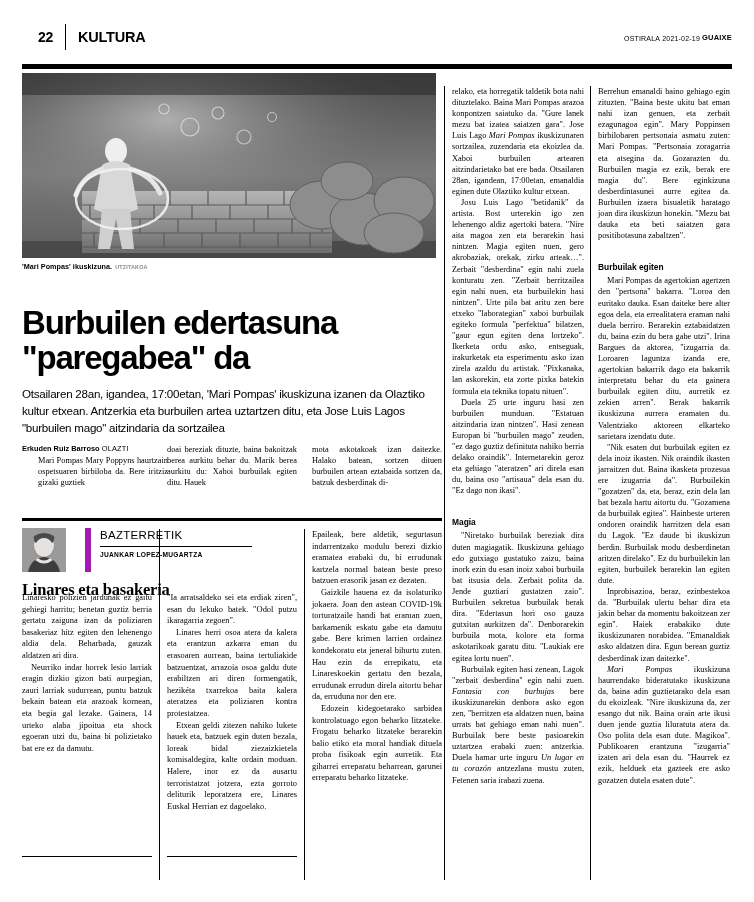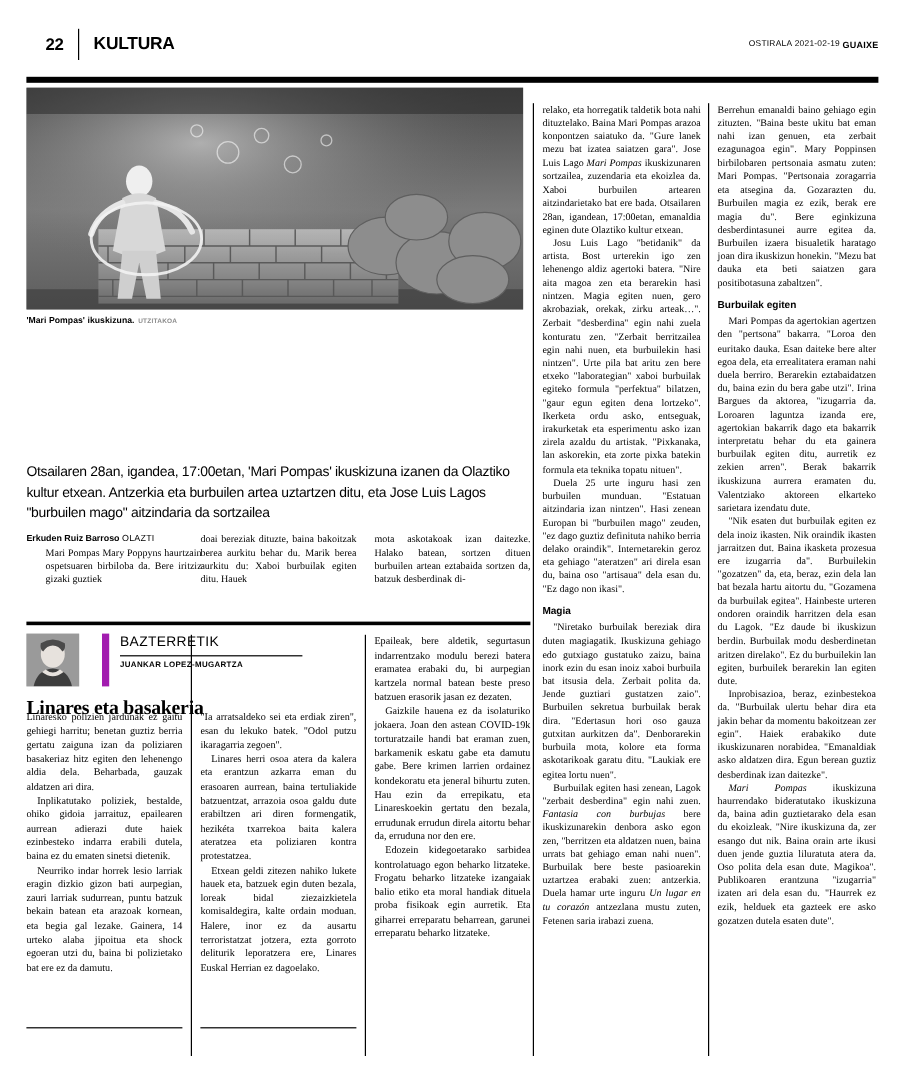--- a/index.html
+++ b/index.html
@@ -53,21 +53,21 @@
     letter-spacing: -0.2px;
   }
   .masthead-right {
     margin-left: auto;
     font-family: "Liberation Sans", sans-serif;
     font-size: 7px;
     letter-spacing: 0.2px;
     white-space: nowrap;
     display: flex;
     gap: 2px;
-    align-items: flex-start;
+    align-items: flex-end;
   }
   .masthead-right .brand { font-weight: bold; font-size: 7.5px; }
 
   .top-bar {
     position: absolute;
     left: 22px;
     top: 64px;
     width: 710px;
     height: 5px;
     background: #000;
@@ -148,21 +148,21 @@
     hyphens: manual;
     color: #000;
   }
   .col p { margin: 0; }
   .col p + p { text-indent: 9px; }
   .col .sub {
     font-family: "Liberation Sans", sans-serif;
     font-weight: bold;
     font-size: 8.4px;
     line-height: 12px;
-    margin-top: 7px;
+    margin-top: 20px;
     margin-bottom: 2px;
     text-align: left;
   }
   .col .sub:first-child { margin-top: 0; }
   .col i { }
 
   
   #lead-col-1 { left: 22px;  top: 455px; width: 130px; margin-left: 16px; }
   #lead-col-2 { left: 167px; top: 444px; width: 130px; }
   #lead-col-3 { left: 312px; top: 444px; width: 130px; }
@@ -352,20 +352,24 @@
         <circle cx="142" cy="36" r="5"></circle>
         <circle cx="222" cy="64" r="7"></circle>
         <circle cx="250" cy="44" r="4.5"></circle>
       </g>
     </svg>
   </div>
   <div class="photo-caption">
     <span>'Mari Pompas' ikuskizuna.</span><span class="photo-credit">UTZITAKOA</span>
   </div>
 
+  <h1 class="headline">
+    <span>Burbuilen edertasuna</span><br>
+    <span>"paregabea" da</span>
+  </h1>
   <div class="standfirst">Otsailaren 28an, igandea, 17:00etan, 'Mari Pompas' ikuskizuna izanen da Olaztiko kultur etxean. Antzerkia eta burbuilen artea uztartzen ditu, eta Jose Luis Lagos "burbuilen mago" aitzindaria da sortzailea</div>
 
   <div class="byline">
     <span class="author">Erkuden Ruiz Barroso</span>
     <span class="place">OLAZTI</span>
   </div>
 
   <div class="col" id="lead-col-1">
       <p>Mari Pompas Mary Poppyns haurtzain ospetsuaren birbiloba da. Bere iritziz gizaki guztiek</p>
     </div>
@@ -425,30 +429,29 @@
       </div>
     </div>
     <div class="opinion-title">Linares eta basakeria</div>
   </div>
 
   <div class="op-divider" id="op-div-1"></div>
   <div class="op-divider" id="op-div-2"></div>
 
   <div class="op-col" id="op-col-1">
       <p>Linaresko polizien jardunak ez gaitu gehiegi harritu; benetan guztiz berria gertatu zaiguna izan da poliziaren basakeriaz hitz egiten den lehenengo aldia dela. Beharbada, gauzak aldatzen ari dira.</p>
-      <p>Inplikatutako poliziek, bestalde, ohiko gidoia jarraituz, epailearen aurrean adierazi dute haiek ezinbesteko indarra erabili dutela, baina ez du ematen sinetsi dietenik.</p>
       <p>Neurriko indar horrek lesio larriak eragin dizkio gizon bati aurpegian, zauri larriak sudurrean, puntu batzuk bekain batean eta arazoak kornean, eta begia gal lezake. Gainera, 14 urteko alaba jipoitua eta shock egoeran utzi du, baina bi polizietako bat ere ez da damutu.</p>
     </div>
   <div class="op-col" id="op-col-2">
       <p>"Ia arratsaldeko sei eta erdiak ziren", esan du lekuko batek. "Odol putzu ikaragarria zegoen".</p>
       <p>Linares herri osoa atera da kalera eta erantzun azkarra eman du erasoaren aurrean, baina tertuliakide batzuentzat, arrazoia osoa galdu dute erabiltzen ari diren formengatik, hezikéta txarrekoa baita kalera ateratzea eta poliziaren kontra protestatzea.</p>
       <p>Etxean geldi zitezen nahiko lukete hauek eta, batzuek egin duten bezala, loreak bidal ziezaizkietela komisaldegira, kalte ordain moduan. Halere, inor ez da ausartu terroristatzat jotzera, ezta gorroto deliturik leporatzera ere, Linares Euskal Herrian ez dagoelako.</p>
     </div>
   <div class="op-col" id="op-col-3">
-      <p>Epaileak, bere aldetik, segurtasun indarrentzako modulu berezi batera eramatea erabaki du, bi aurpegian kartzela normal batean beste preso batzuen erasorik jasan ez dezaten.</p>
+      <p>Epaileak, bere aldetik, segurtasun indarrentzako modulu berezi dizkio eramatea erabaki du, bi errudunak kartzela normal batean beste preso batzuen erasorik jasan ez dezaten.</p>
       <p>Gaizkile hauena ez da isolaturiko jokaera. Joan den astean COVID-19k torturatzaile handi bat eraman zuen, barkamenik eskatu gabe eta damutu gabe. Bere krimen larrien ordainez kondekoratu eta jeneral bihurtu zuten. Hau ezin da errepikatu, eta Linareskoekin gertatu den bezala, errudunak errudun direla aitortu behar da, erruduna nor den ere.</p>
-      <p>Edozein kidegoetarako sarbidea kontrolatuago egon beharko litzateke. Frogatu beharko litzateke izangaiak balio etiko eta moral handiak dituela proba fisikoak egin aurretik. Eta giharrei erreparatu beharrean, garunei erreparatu beharko litzateke.</p>
+      <p>Edozein kidegoetarako sarbidea kontrolatuago egon beharko litzateke. Frogatu beharko litzateke berarekin balio etiko eta moral handiak dituela proba fisikoak egin aurretik. Eta giharrei erreparatu beharrean, garunei erreparatu beharko litzateke.</p>
     </div>
 
   <div class="op-rule-left-1"></div>
   <div class="op-rule-left-2"></div>
 
 </div>
 
 </body></html>

